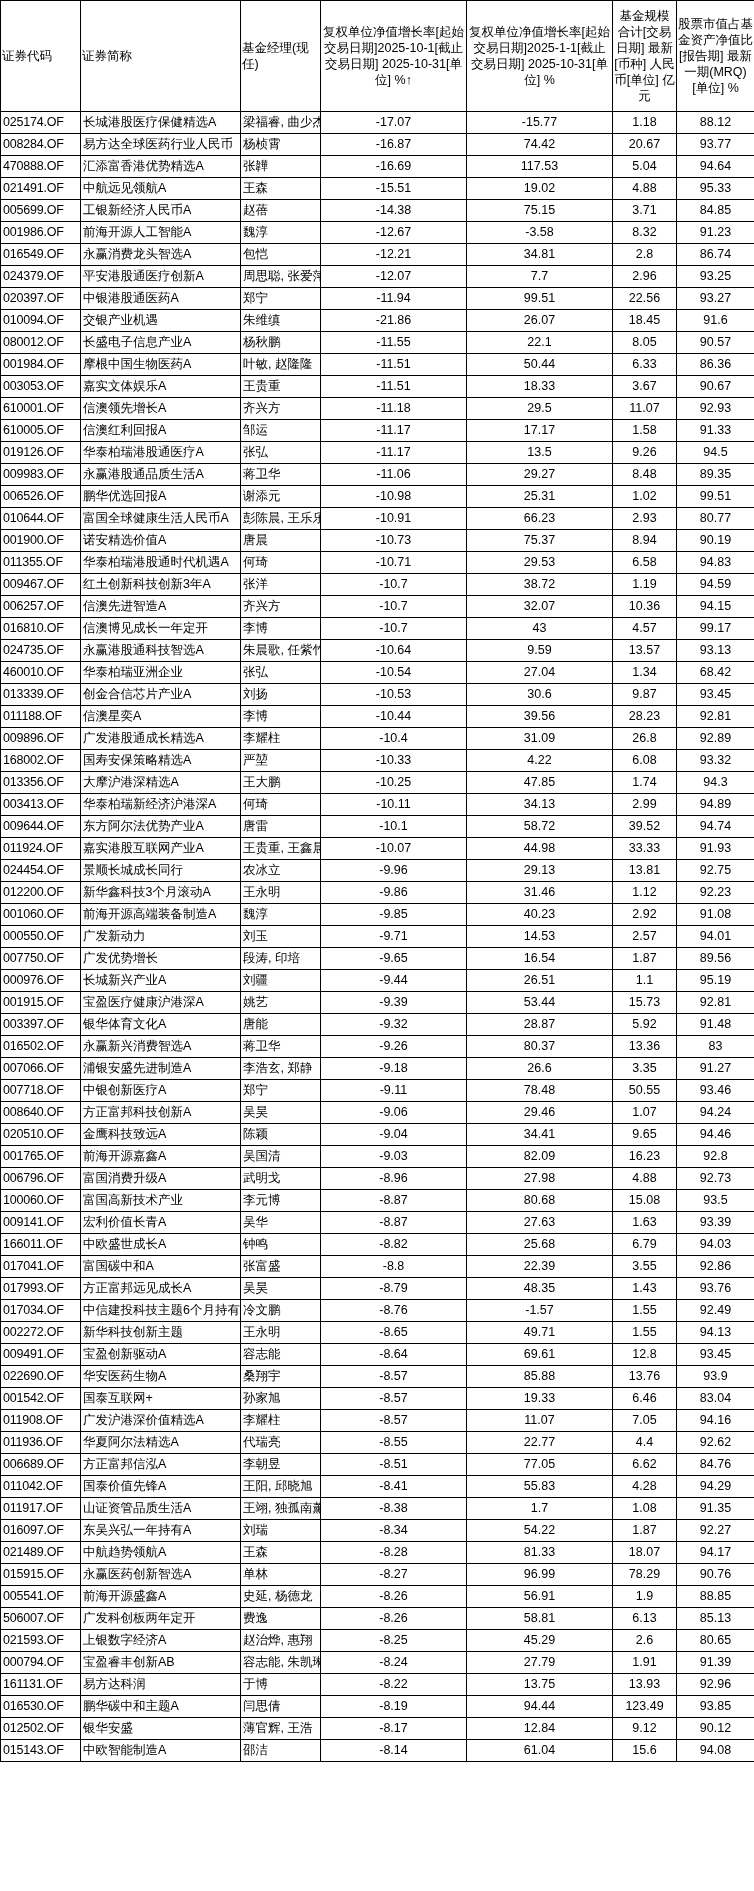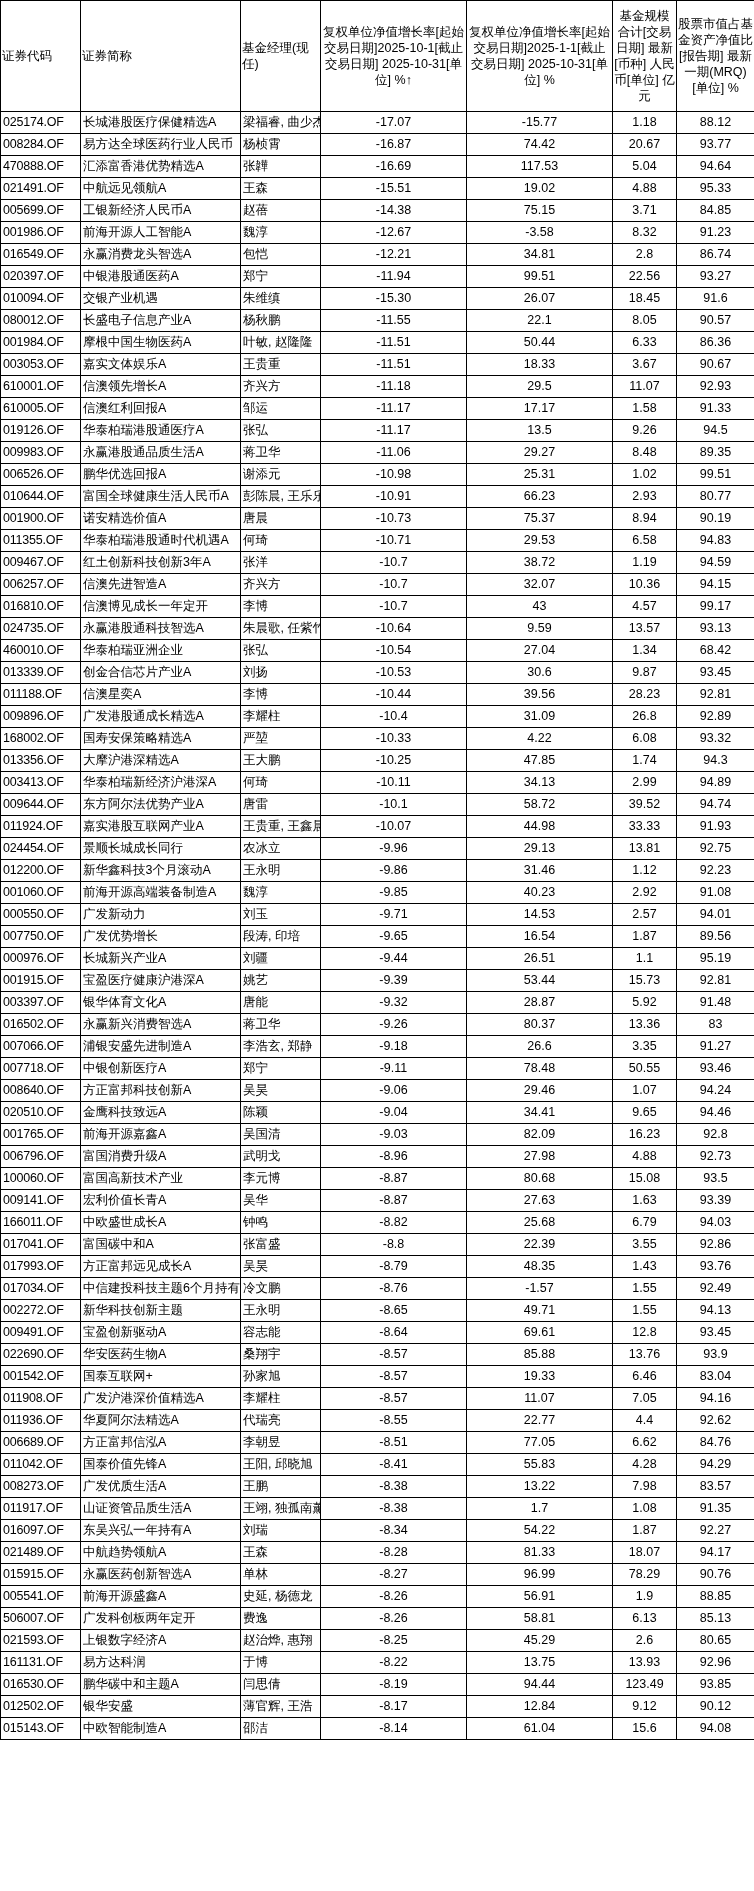--- a/index.html
+++ b/index.html
@@ -151,33 +151,42 @@
         <tr>
           <td class="t-code">016549.OF</td>
           <td class="t-name">永赢消费龙头智选A</td>
           <td class="t-mgr">包恺</td>
           <td class="t-num">-12.21</td>
           <td class="t-num">34.81</td>
           <td class="t-num">2.8</td>
           <td class="t-num">86.74</td>
         </tr>
         <tr>
+          <td class="t-code">024379.OF</td>
+          <td class="t-name">平安港股通医疗创新A</td>
+          <td class="t-mgr">周思聪, 张爱萍</td>
+          <td class="t-num">-12.07</td>
+          <td class="t-num">7.7</td>
+          <td class="t-num">2.96</td>
+          <td class="t-num">93.25</td>
+        </tr>
+        <tr>
           <td class="t-code">020397.OF</td>
           <td class="t-name">中银港股通医药A</td>
           <td class="t-mgr">郑宁</td>
           <td class="t-num">-11.94</td>
           <td class="t-num">99.51</td>
           <td class="t-num">22.56</td>
           <td class="t-num">93.27</td>
         </tr>
         <tr>
           <td class="t-code">010094.OF</td>
           <td class="t-name">交银产业机遇</td>
           <td class="t-mgr">朱维缜</td>
-          <td class="t-num">-15.30</td>
+          <td class="t-num">-21.86</td>
           <td class="t-num">26.07</td>
           <td class="t-num">18.45</td>
           <td class="t-num">91.6</td>
         </tr>
         <tr>
           <td class="t-code">080012.OF</td>
           <td class="t-name">长盛电子信息产业A</td>
           <td class="t-mgr">杨秋鹏</td>
           <td class="t-num">-11.55</td>
           <td class="t-num">22.1</td>
@@ -646,29 +655,20 @@
         <tr>
           <td class="t-code">011042.OF</td>
           <td class="t-name">国泰价值先锋A</td>
           <td class="t-mgr">王阳, 邱晓旭</td>
           <td class="t-num">-8.41</td>
           <td class="t-num">55.83</td>
           <td class="t-num">4.28</td>
           <td class="t-num">94.29</td>
         </tr>
         <tr>
-          <td class="t-code">008273.OF</td>
-          <td class="t-name">广发优质生活A</td>
-          <td class="t-mgr">王鹏</td>
-          <td class="t-num">-8.38</td>
-          <td class="t-num">13.22</td>
-          <td class="t-num">7.98</td>
-          <td class="t-num">83.57</td>
-        </tr>
-        <tr>
           <td class="t-code">011917.OF</td>
           <td class="t-name">山证资管品质生活A</td>
           <td class="t-mgr">王翊, 独孤南薰</td>
           <td class="t-num">-8.38</td>
           <td class="t-num">1.7</td>
           <td class="t-num">1.08</td>
           <td class="t-num">91.35</td>
         </tr>
         <tr>
           <td class="t-code">016097.OF</td>
@@ -718,20 +718,29 @@
         <tr>
           <td class="t-code">021593.OF</td>
           <td class="t-name">上银数字经济A</td>
           <td class="t-mgr">赵治烨, 惠翔</td>
           <td class="t-num">-8.25</td>
           <td class="t-num">45.29</td>
           <td class="t-num">2.6</td>
           <td class="t-num">80.65</td>
         </tr>
         <tr>
+          <td class="t-code">000794.OF</td>
+          <td class="t-name">宝盈睿丰创新AB</td>
+          <td class="t-mgr">容志能, 朱凯琳</td>
+          <td class="t-num">-8.24</td>
+          <td class="t-num">27.79</td>
+          <td class="t-num">1.91</td>
+          <td class="t-num">91.39</td>
+        </tr>
+        <tr>
           <td class="t-code">161131.OF</td>
           <td class="t-name">易方达科润</td>
           <td class="t-mgr">于博</td>
           <td class="t-num">-8.22</td>
           <td class="t-num">13.75</td>
           <td class="t-num">13.93</td>
           <td class="t-num">92.96</td>
         </tr>
         <tr>
           <td class="t-code">016530.OF</td>

